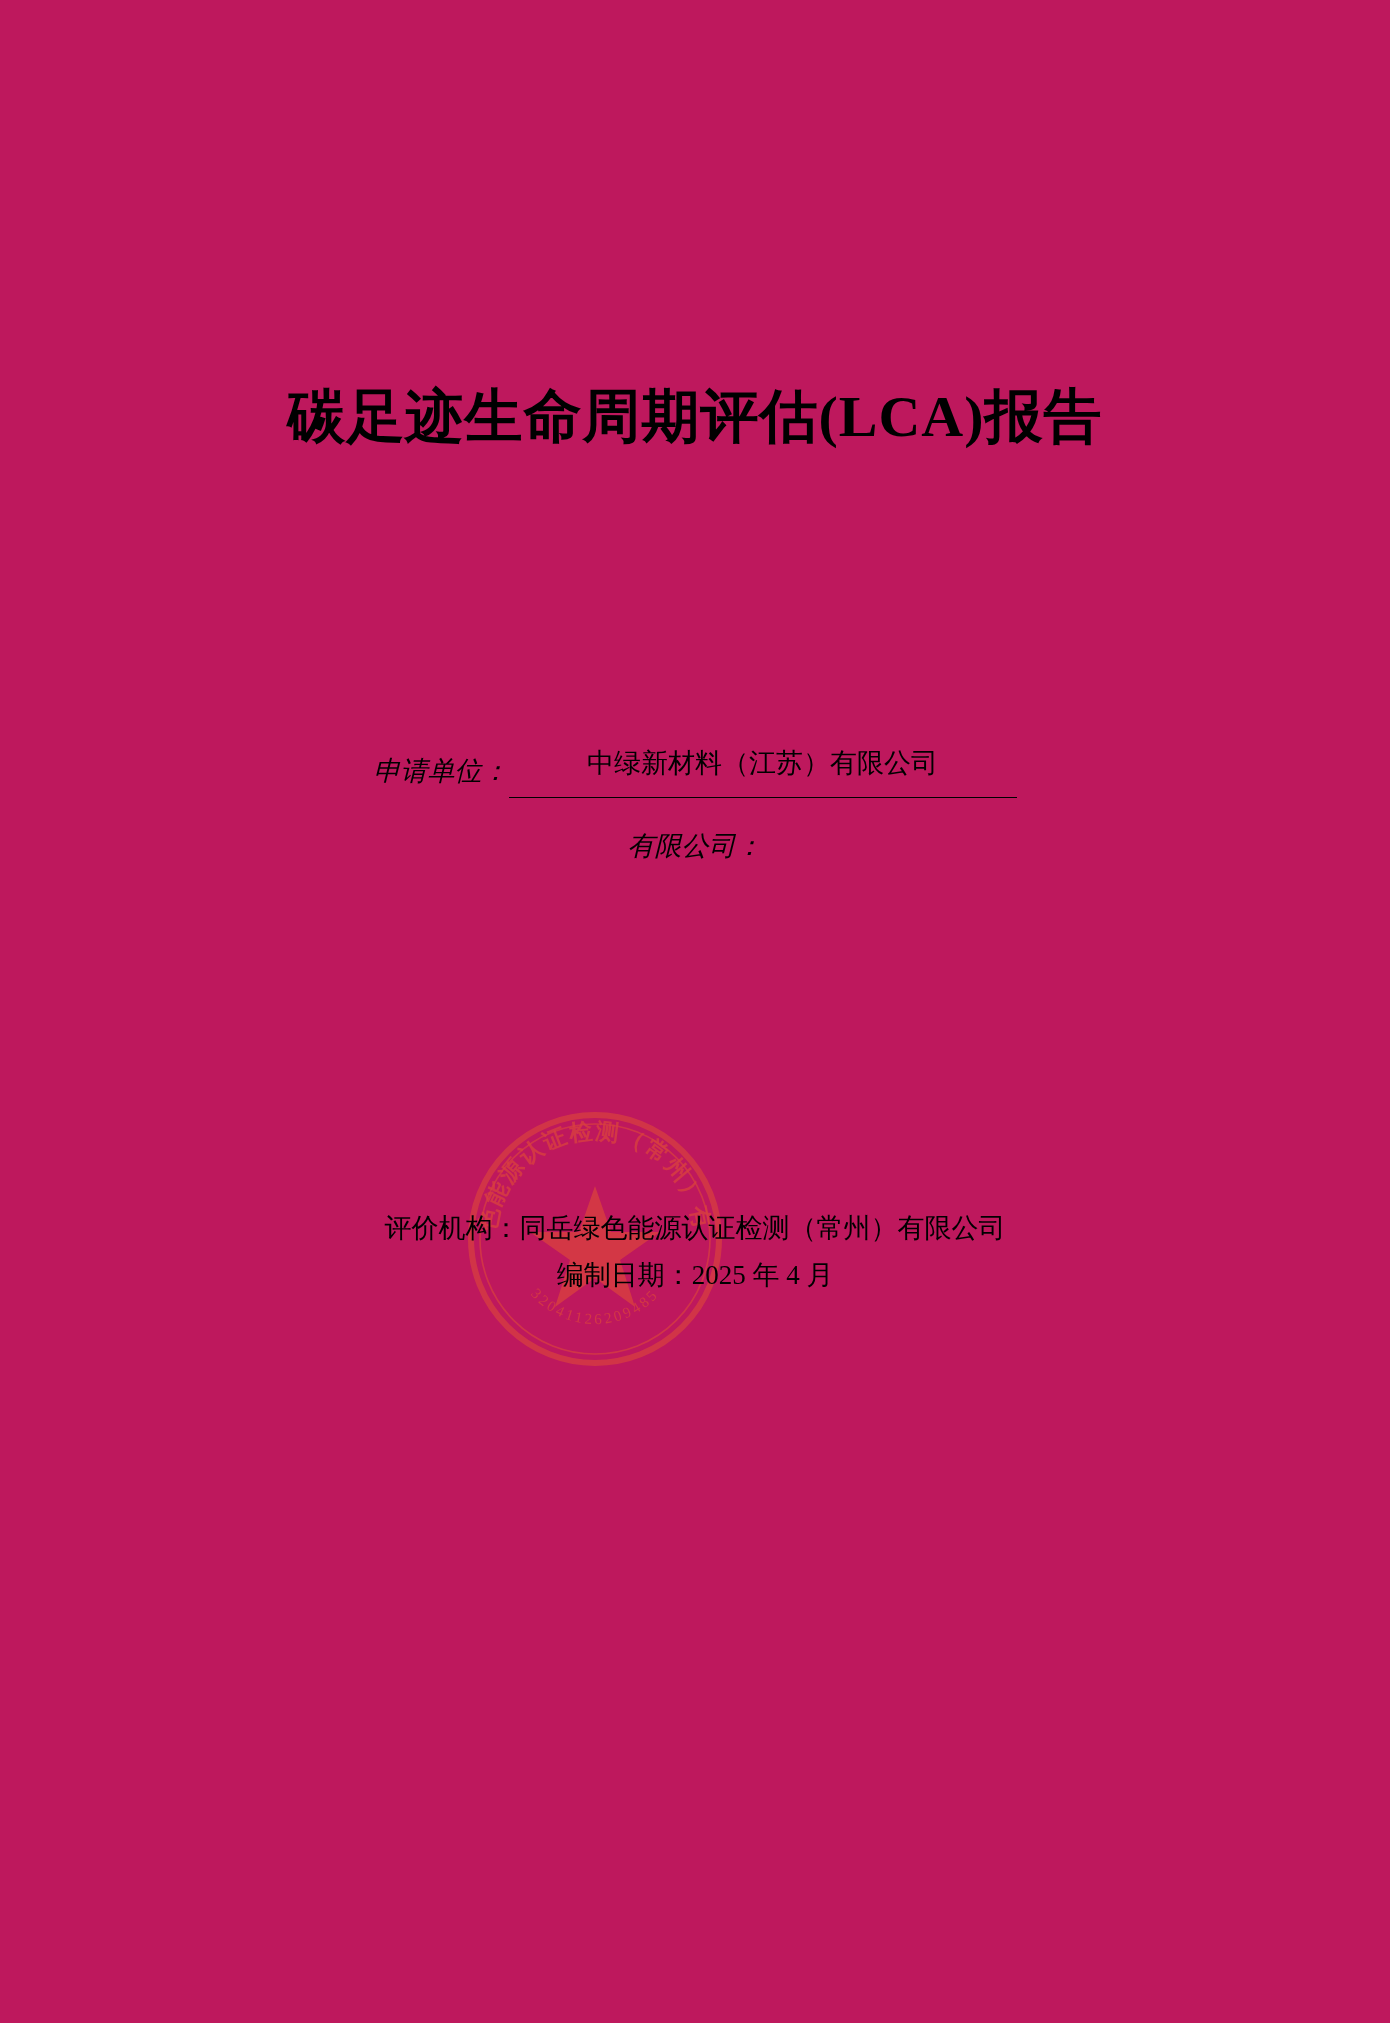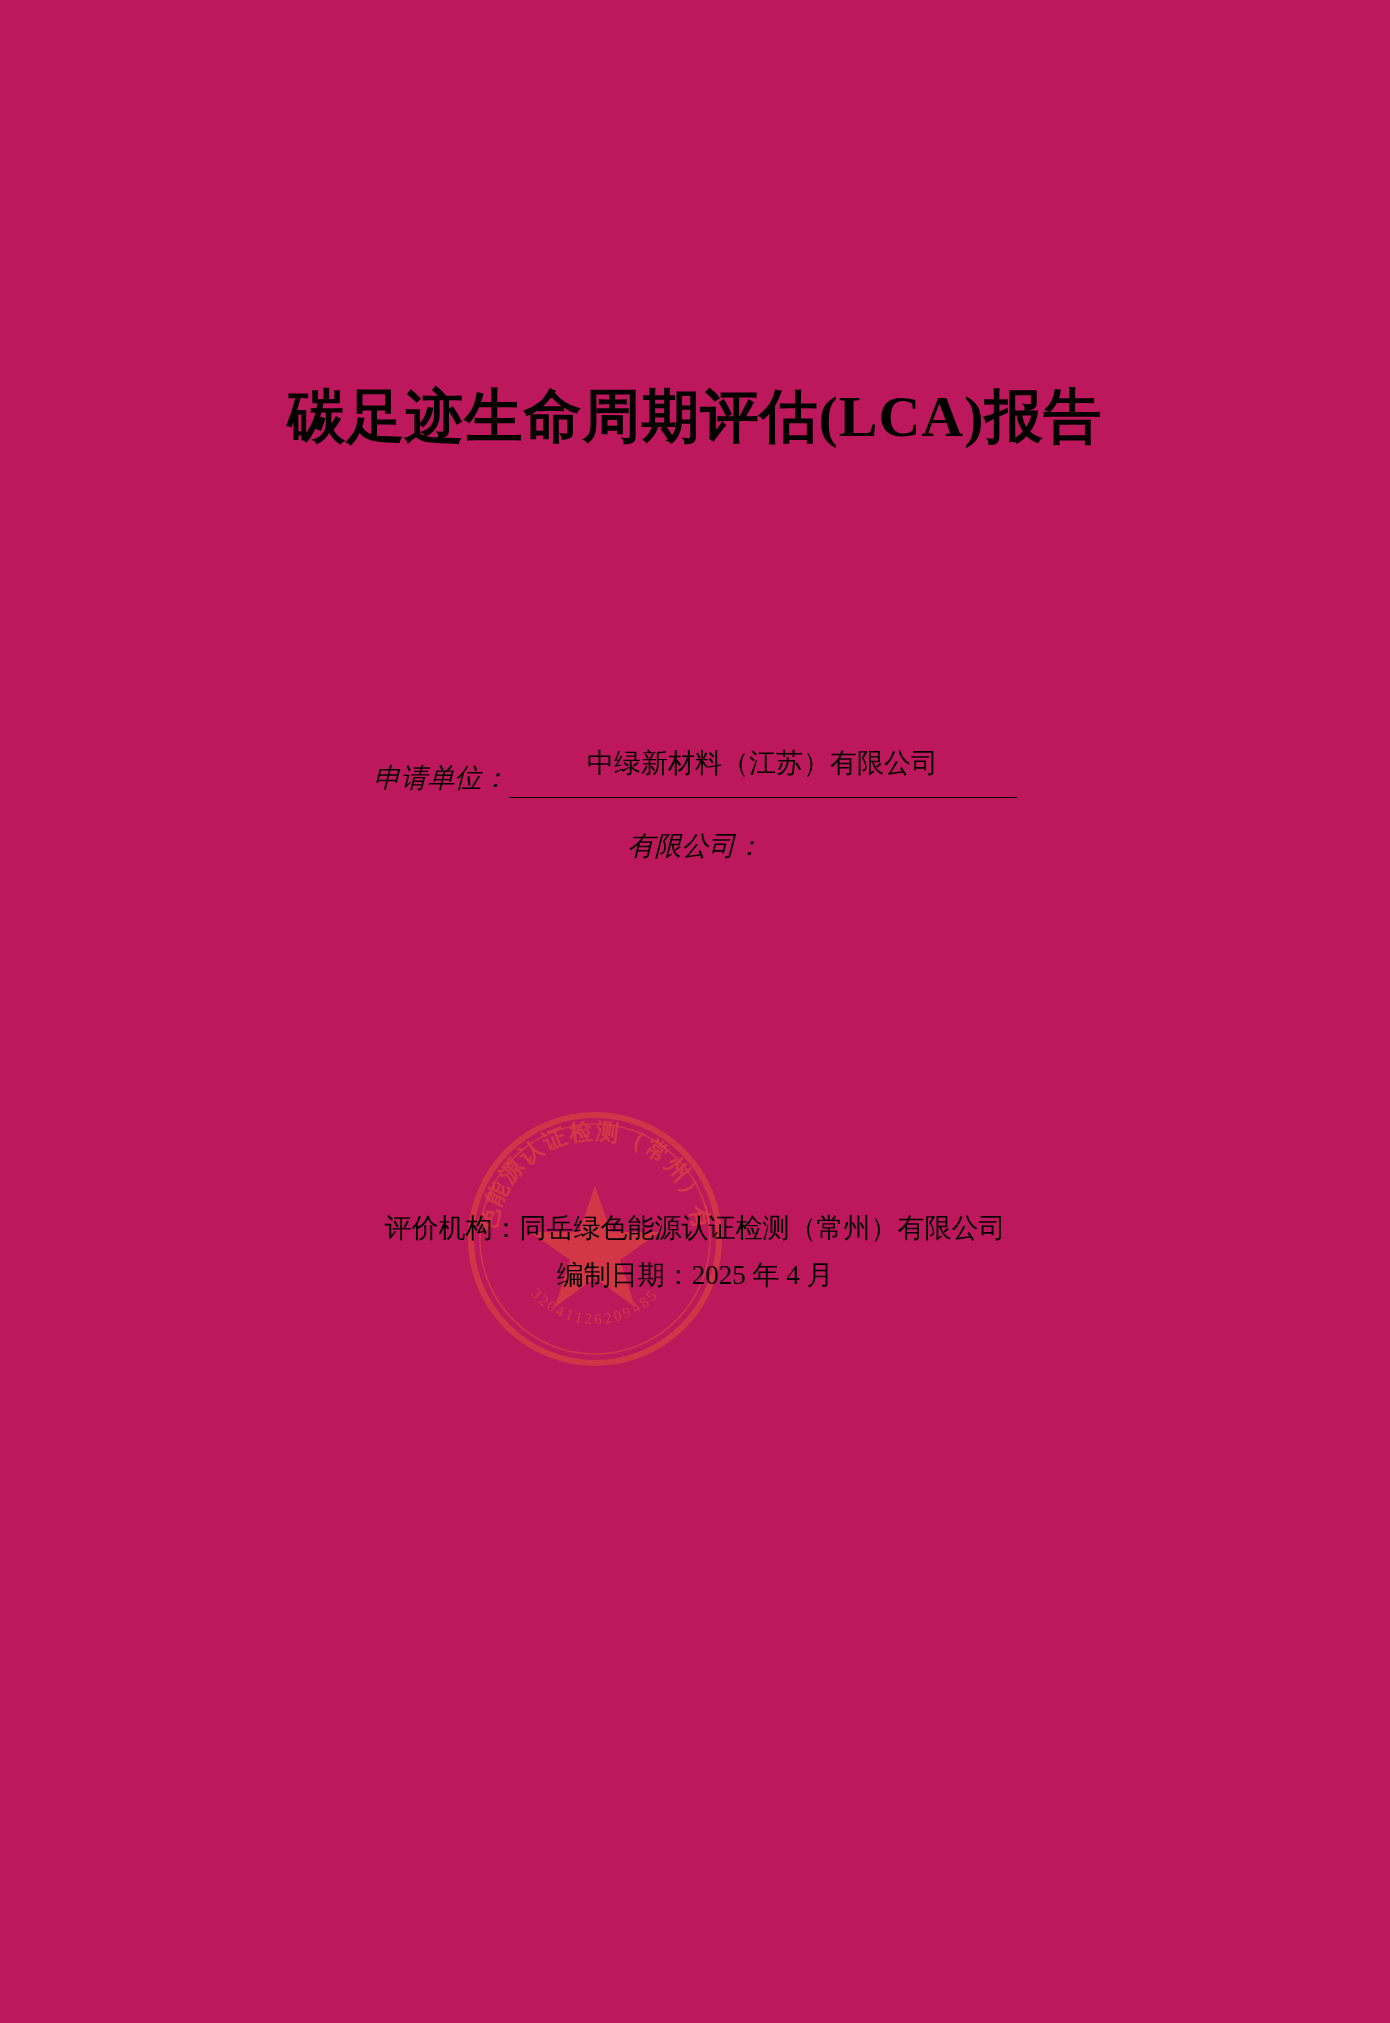--- a/index.html
+++ b/index.html
@@ -37,21 +37,21 @@
   
   .fields {
     position: absolute;
     top: 745px;
     left: 0;
     width: 1390px;
   }
   .field-row {
     display: flex;
     justify-content: center;
-    align-items: flex-end;
+    align-items: center;
     margin-bottom: 30px;
   }
   .field-label {
     font-size: 27px;
     font-style: italic;
     font-family: "Liberation Serif", "DejaVu Serif", serif;
     white-space: nowrap;
     padding-bottom: 2px;
   }
   .field-value {

